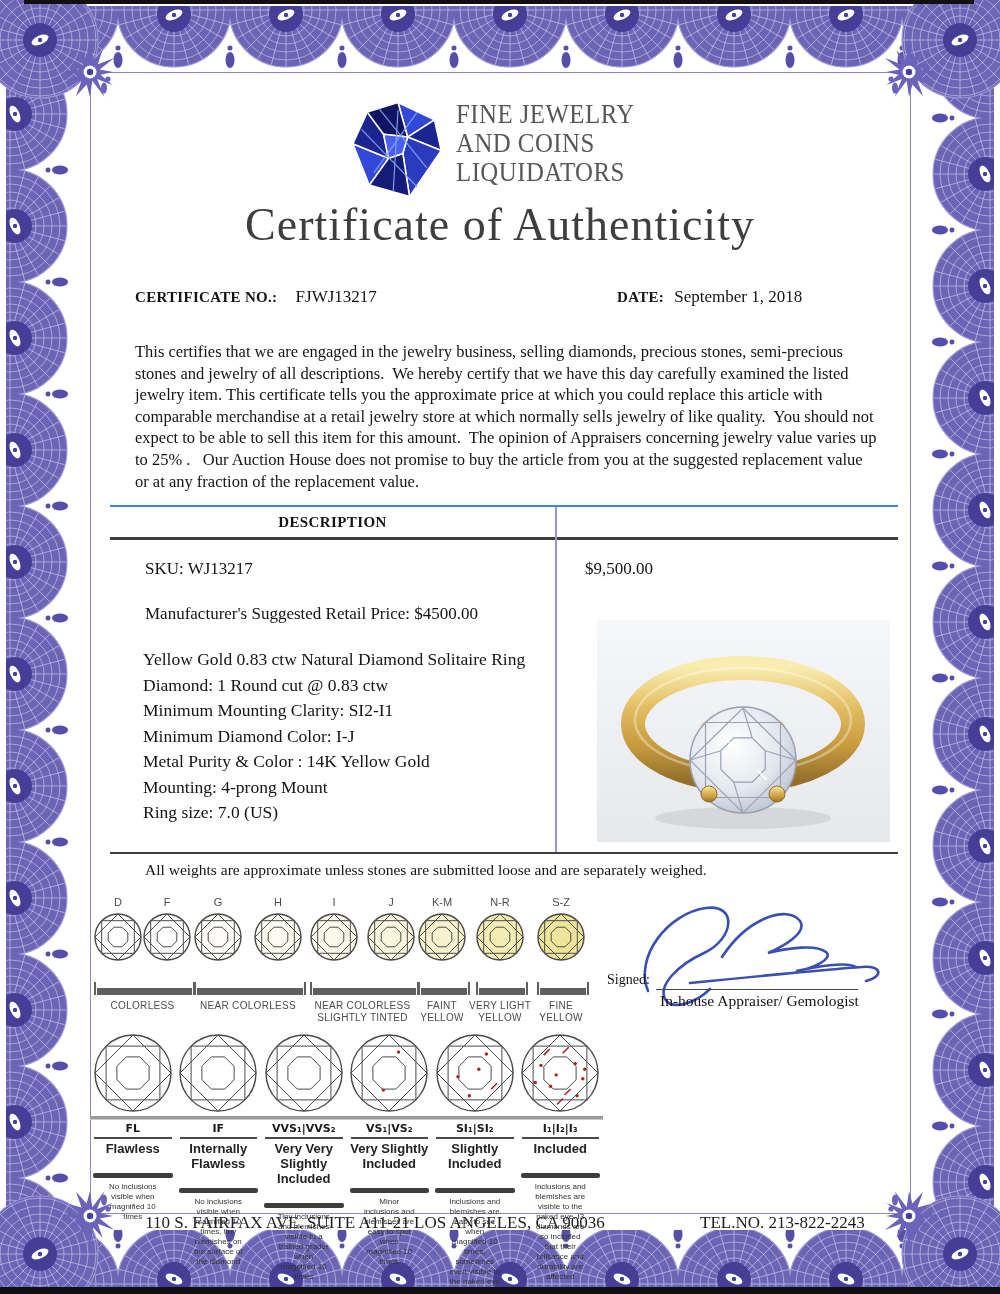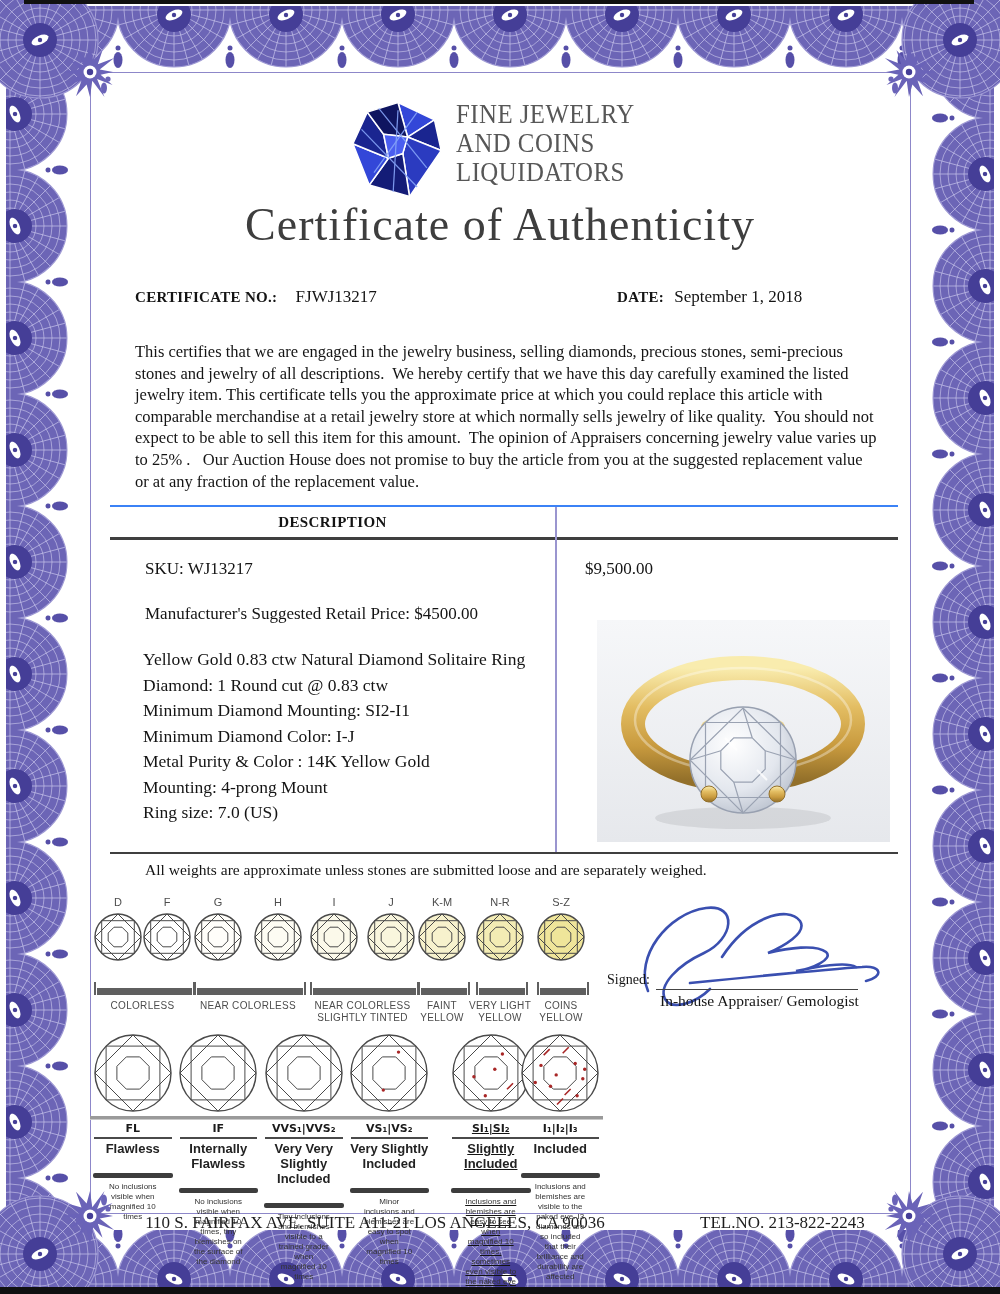--- a/index.html
+++ b/index.html
@@ -229,21 +229,21 @@
 <div class="ctable">
   <div class="thead">
     <div class="th th-left">DESCRIPTION</div>
   </div>
   <div class="tbl-vline"></div>
   <div class="sku">SKU: WJ13217</div>
   <div class="msrp">Manufacturer's Suggested Retail Price: $4500.00</div>
   <div class="desc-lines">
       <div class="">Yellow Gold 0.83 ctw Natural Diamond Solitaire Ring</div>
       <div class="">Diamond: 1 Round cut @ 0.83 ctw</div>
-      <div class="">Minimum Diamond Mounting: SI2-I1</div>
+      <div class="">Minimum Mounting Clarity: SI2-I1</div>
       <div class="">Minimum Diamond Color: I-J</div>
       <div class="">Metal Purity &amp; Color : 14K Yellow Gold</div>
       <div class="">Mounting: 4-prong Mount</div>
       <div class="">Ring size: 7.0 (US)</div>
     </div>
   <div class="val">$9,500.00</div>
 
   <div class="ring-box">
     <svg width="293" height="222" viewBox="0 0 293 222">
       <defs>
@@ -385,21 +385,21 @@
       <div class="bracket-bar"></div>
     </div>
     <div class="color-group-label" style="left: 460px; top: 104px; width: 80px;">
       <div class="">VERY LIGHT</div>
       <div class="">YELLOW</div>
     </div>
     <div class="color-bracket" style="left: 537px; top: 86px; width: 48px;">
       <div class="bracket-bar"></div>
     </div>
     <div class="color-group-label" style="left: 521px; top: 104px; width: 80px;">
-      <div class="">COINS</div>
+      <div class="">FINE</div>
       <div class="">YELLOW</div>
     </div>
   </div>
 
 <svg class="sig-squiggle" width="270" height="115" viewBox="0 0 270 115">
   <g fill="none" stroke="#3a4fb0" stroke-width="2.6" stroke-linecap="round">
     <path d="M 18,96 C 4,62 38,18 76,13 C 108,9 104,44 74,58 C 48,70 28,90 35,104 C 42,116 66,108 80,94"></path>
     <path d="M 92,62 C 118,22 158,10 170,26 C 178,38 152,52 138,58 C 158,53 186,49 196,57 C 204,64 182,74 166,76 C 186,72 216,66 226,72"></path>
     <path d="M 60,88 C 120,82 200,74 232,72 C 252,70 254,82 236,86"></path>
   </g>
@@ -460,21 +460,21 @@
     <polygon points="56.1,33.3 56.1,46.7 46.7,56.1 33.3,56.1 23.9,46.7 23.9,33.3 33.3,23.9 46.7,23.9" fill="none" stroke="#4a4a4a" stroke-width="1"></polygon>
           <circle cx="49.5" cy="19.1" r="1.7" fill="#a82626"></circle>
           <circle cx="34.3" cy="57.1" r="1.7" fill="#a82626"></circle>
         </svg>
       </div>
       <div class="cl-grade">VS₁|VS₂</div>
       <div class="cl-sub">Very Slightly Included</div>
       <div class="cl-bar"></div>
       <div class="cl-desc">Minor inclusions and blemishes are easy to spot when magnified 10 times</div>
     </div>
-    <div class="clarity-col" style="left: 358px; width: 85.5px; text-decoration: underline;">
+    <div class="clarity-col" style="left: 342px; width: 85.5px;">
       <div class="cl-dia">
         <svg width="80" height="80" viewBox="0 0 80 80">
     <circle cx="40" cy="40" r="38" fill="#ffffff" stroke="#4a4a4a" stroke-width="1.4"></circle>
     <polygon points="40.0,2.0 78.0,40.0 40.0,78.0 2.0,40.0" fill="none" stroke="#4a4a4a" stroke-width="1"></polygon>
     <polygon points="66.9,13.1 66.9,66.9 13.1,66.9 13.1,13.1" fill="none" stroke="#4a4a4a" stroke-width="1"></polygon>
     <polygon points="56.1,33.3 56.1,46.7 46.7,56.1 33.3,56.1 23.9,46.7 23.9,33.3 33.3,23.9 46.7,23.9" fill="none" stroke="#4a4a4a" stroke-width="1"></polygon>
           <circle cx="22.9" cy="43.8" r="1.7" fill="#a82626"></circle>
           <circle cx="51.4" cy="21" r="1.7" fill="#a82626"></circle>
           <line x1="56" y1="56.3" x2="62" y2="50.3" stroke="#a82626" stroke-width="1.6"></line>
           <circle cx="34.3" cy="62.8" r="1.7" fill="#a82626"></circle>

